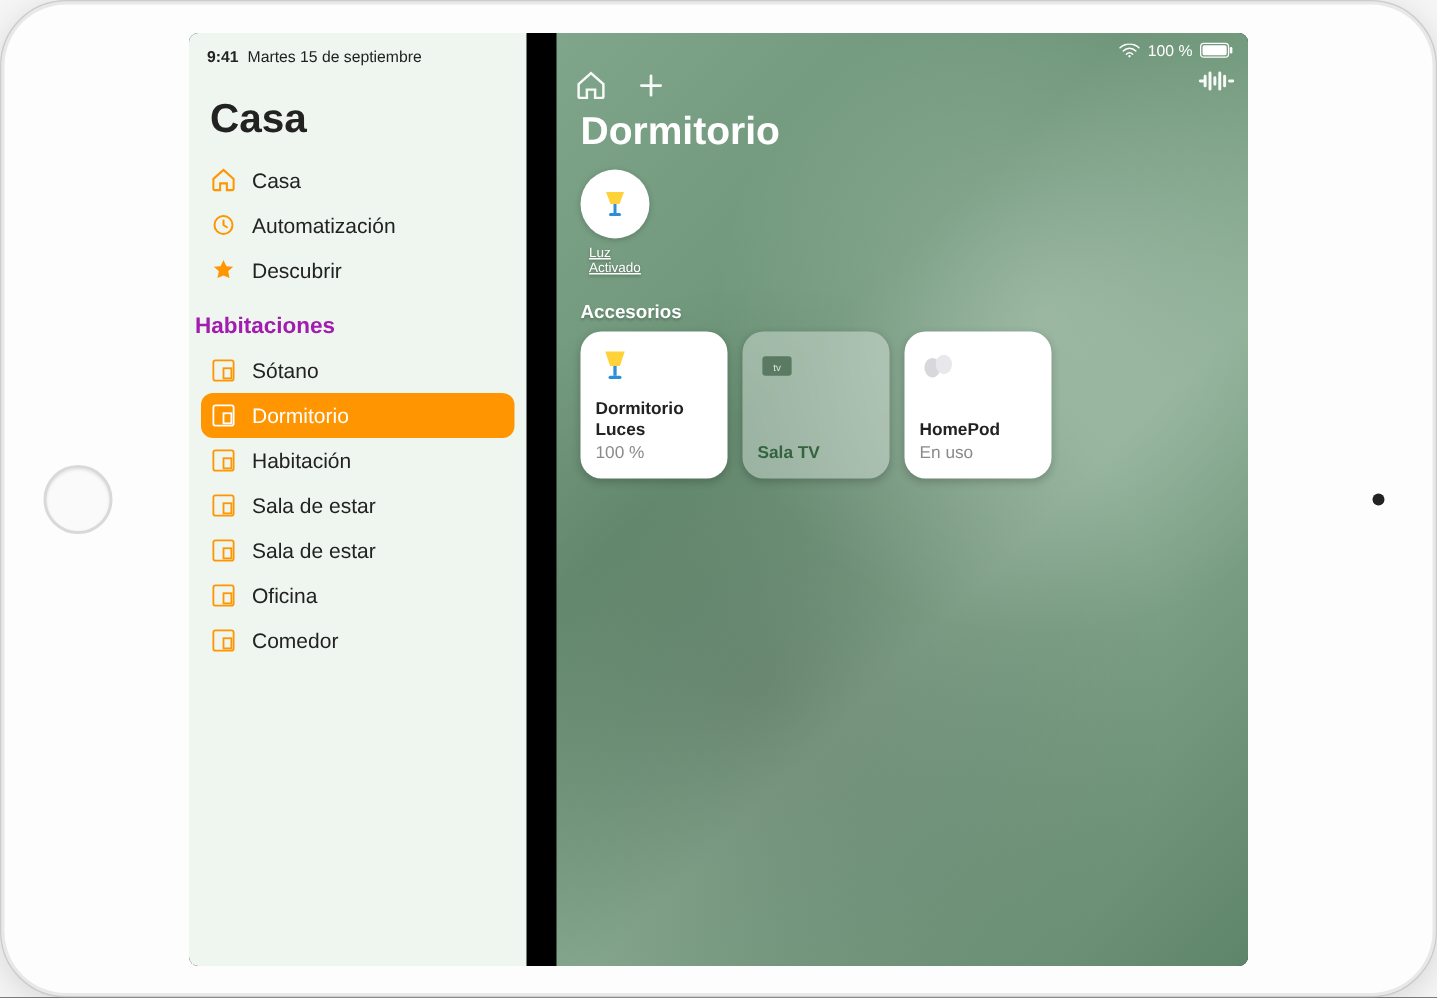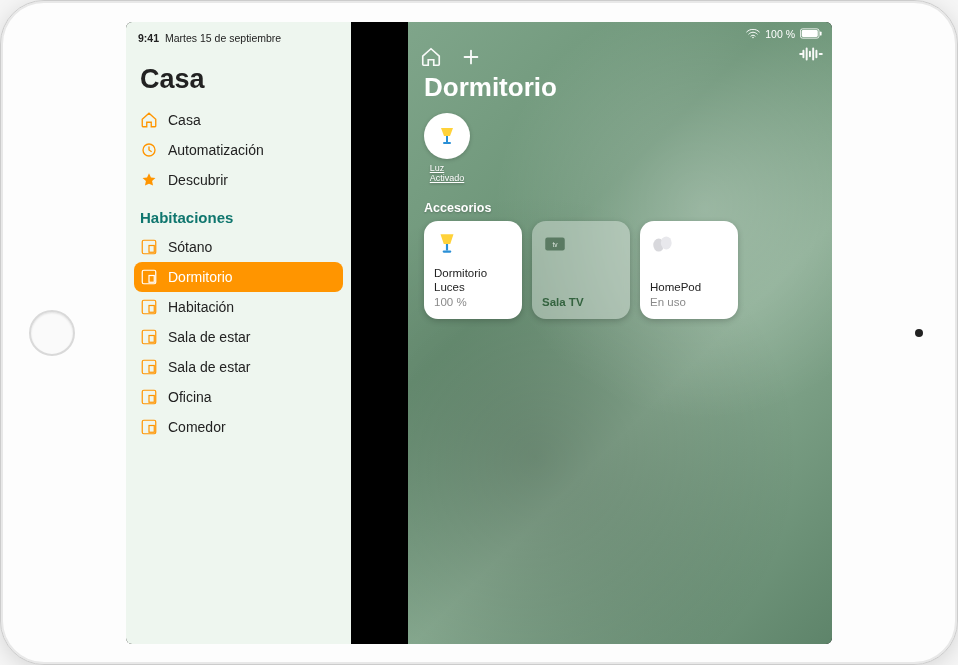--- a/index.html
+++ b/index.html
@@ -25,21 +25,20 @@
     position:absolute; right:34px; top:50%; transform:translateY(-50%);
     width:8px; height:8px; border-radius:50%; background:#222;
   }
 
   .screen {
     width: 706px; height: 622px;
     border-radius: 6px;
     overflow: hidden;
     display:flex;
     background:#000;
-    gap:37px;
   }
 
   
   .sidebar {
     width: 225px; flex:none;
     background: #eef6ef;
     display:flex; flex-direction:column;
     padding-top: 6px;
   }
   .status-left {
@@ -52,22 +51,22 @@
     padding: 8px 14px 10px 14px;
   }
   .nav-item, .room-item {
     display:flex; align-items:center; gap:10px;
     padding: 6px 14px 6px 14px;
     font-size: 14px; color:#222;
     cursor:pointer;
   }
   .nav-item .icon, .room-item .icon { width:18px; height:18px; flex:none; display:flex; align-items:center; justify-content:center; }
   .section-label {
-    font-size: 15px; font-weight:600; color:#0f766e;
-    padding: 14px 14px 6px 14px;
+    font-size: 15px; font-weight:600; color:#a21caf;
+    padding: 14px 14px 6px 4px;
   }
   .room-item.selected {
     background:#ff9500; color:#fff; border-radius:8px;
     margin: 0 8px; padding-left:6px;
   }
   .room-item.selected .icon svg * { stroke:#fff; }
   .room-item { margin: 0 0; }
 
   
   .main {
@@ -120,21 +119,21 @@
     display:flex; flex-direction:column; justify-content:space-between;
     cursor:pointer;
     box-shadow: 0 2px 6px rgba(0,0,0,.2);
   }
   .tile.dim {
     background: rgba(255,255,255,.35); color:#2f4a38;
     backdrop-filter: blur(4px);
   }
   .tile .t-icon { width:26px; height:26px; }
   .tile .t-text { font-size:11.5px; line-height:1.25; }
-  .tile .t-name { font-weight:400; }
+  .tile .t-name { font-weight:700; }
   .tile .t-sub { color:#8a8a8a; }
   .tile.dim .t-name { color:#34633f; font-weight:600; }
   .tile.dim .t-sub { color:#4a6a52; }
 
   
   svg { display:block; }
 </style>
 </head>
 <body>
 

